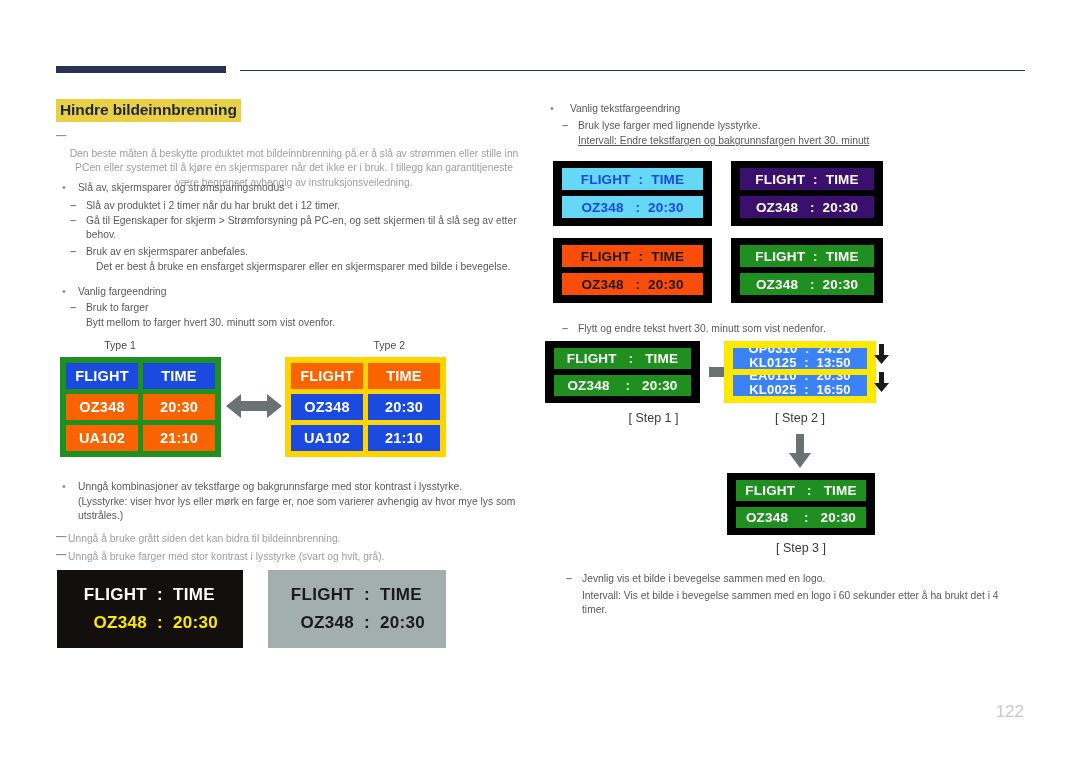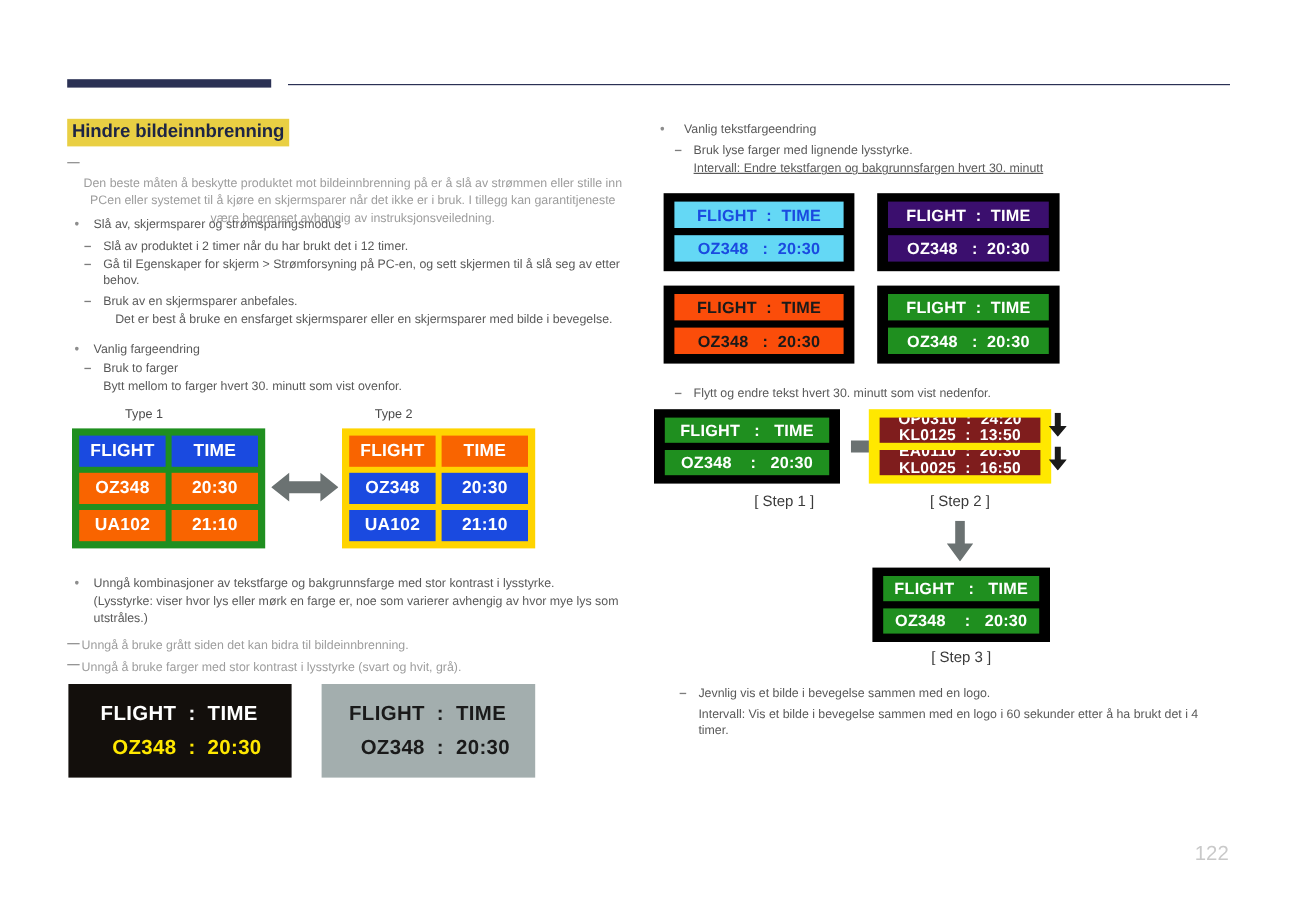--- a/index.html
+++ b/index.html
@@ -166,21 +166,21 @@
     position: absolute;
     background: #ffe800;
     box-sizing: border-box;
     padding: 7px 9px;
     display: flex;
     flex-direction: column;
     gap: 6px;
   }
   .clip-panel .clip-strip {
     height: 22px;
-    background: #7f1d1d;
+    background: #3b82f6;
     overflow: hidden;
     position: relative;
   }
   .clip-panel .clip-strip .line {
     position: absolute;
     left: 0; right: 0;
     text-align: center;
     font-size: 13px;
     font-weight: bold;
     color: #ffffff;
@@ -223,21 +223,21 @@
 <div class="txt" style="left:96px; top:260px; width:450px;">Det er best å bruke en ensfarget skjermsparer eller en skjermsparer med bilde i bevegelse.</div>
 
 <div class="bullet-dot" style="left:62px; top:284px;">•</div>
 <div class="txt" style="left:78px; top:285px; width:440px;">Vanlig fargeendring</div>
 
 <div class="dash-sm" style="left:70px; top:300px;">–</div>
 <div class="txt" style="left:86px; top:301px; width:440px;">Bruk to farger</div>
 <div class="txt" style="left:86px; top:316px; width:440px;">Bytt mellom to farger hvert 30. minutt som vist ovenfor.</div>
 
 <div class="type-label" style="left:60px; top:339px;">Type 1</div>
-<div class="type-label" style="left:268px; top:339px;">Type 2</div>
+<div class="type-label" style="left:285px; top:339px;text-align:right;">Type 2</div>
 
 <div class="board" id="board-type1" style="left:60px; top:357px; background:#1f8f1f;">
     <div class="cell" style="background: rgb(26, 74, 224); color: rgb(255, 255, 255);">FLIGHT</div>
     <div class="cell" style="background: rgb(26, 74, 224); color: rgb(255, 255, 255);">TIME</div>
     <div class="cell" style="background: rgb(249, 100, 0); color: rgb(255, 255, 255);">OZ348</div>
     <div class="cell" style="background: rgb(249, 100, 0); color: rgb(255, 255, 255);">20:30</div>
     <div class="cell" style="background: rgb(249, 100, 0); color: rgb(255, 255, 255);">UA102</div>
     <div class="cell" style="background: rgb(249, 100, 0); color: rgb(255, 255, 255);">21:10</div>
   </div>
 <div class="board" id="board-type2" style="left:285px; top:357px; background:#ffd400;">

